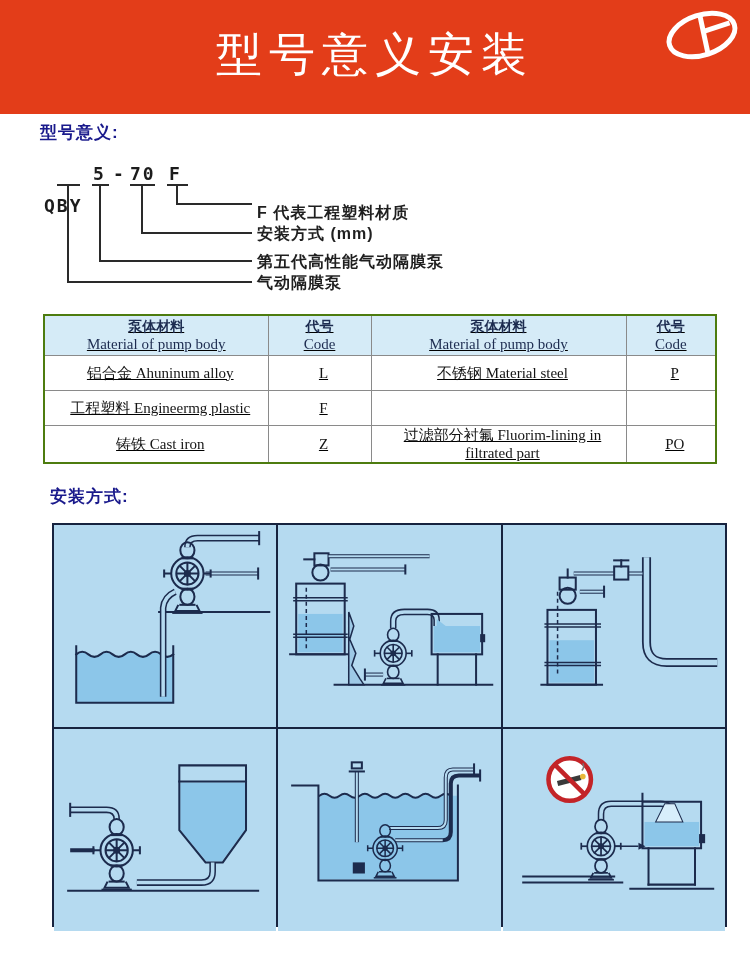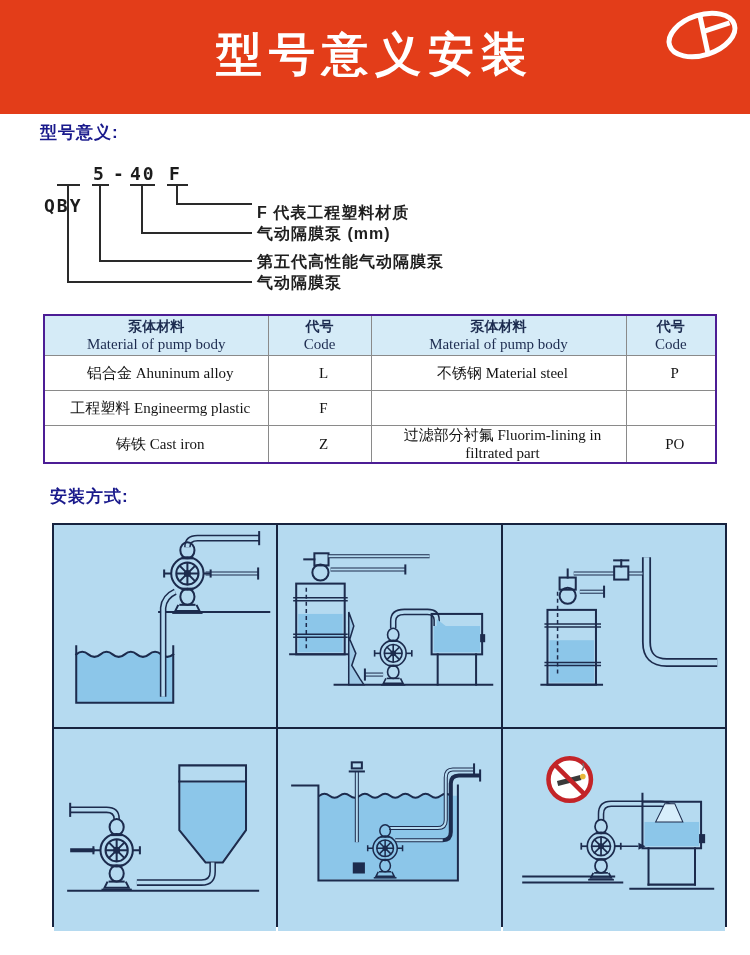--- a/index.html
+++ b/index.html
@@ -1,38 +1,38 @@
 <!DOCTYPE html>
 <html><head>
 <meta charset="utf-8">
 <style>
   html,body{margin:0;padding:0;background:#fff;}
   .page{position:relative;width:750px;height:955px;background:#ffffff;overflow:hidden;
         font-family:"Liberation Sans",sans-serif;}
   
   .banner{position:absolute;left:0;top:0;width:750px;height:114px;background:#e33d19;}
   .banner-title{position:absolute;left:0;top:24px;width:100%;text-align:center;
-        color:#ffffff;font-size:46px;font-weight:700;letter-spacing:7px;
+        color:#ffffff;font-size:46px;font-weight:400;letter-spacing:7px;
         font-family:"DejaVu Sans",sans-serif;}
   .banner-logo{position:absolute;right:6px;top:6px;}
   
   .sec-heading{position:absolute;color:#1a1a8c;font-size:17px;font-weight:bold;letter-spacing:1px;}
   
   .model-wrap{position:absolute;left:0;top:115px;width:750px;height:190px;}
   .code-token{position:absolute;top:48px;font-family:"DejaVu Sans Mono",monospace;
         font-weight:bold;font-size:18px;color:#1c1c1c;letter-spacing:2px;}
   .model-lines{position:absolute;left:0;top:0;}
   .anno-label{position:absolute;left:257px;font-size:16px;font-weight:bold;color:#1f1f1f;
         letter-spacing:1px;white-space:nowrap;}
   
   .materials{position:absolute;left:43px;top:314px;width:672px;border-collapse:collapse;
         table-layout:fixed;}
   .materials th,.materials td{border:1px solid #8a8a8a;text-align:center;vertical-align:middle;
         padding:0;overflow:hidden;}
-  .materials{border:2px solid #4c1d95;}
+  .materials{border:2px solid #4d7c0f;text-decoration:underline;}
   .materials th{background:#d5ebf7;height:39px;font-weight:normal;}
   .materials td{height:34px;background:#fff;color:#141414;
         font-family:"Liberation Serif",serif;font-size:15px;padding-left:8px;}
   .th-zh{font-size:14px;font-weight:bold;color:#1d2c50;line-height:17px;}
   .th-en{font-family:"Liberation Serif",serif;font-size:15px;color:#1d2c50;line-height:18px;}
   .code-cell{font-size:23px;font-family:"Liberation Serif",serif;}
   .c1{width:224px;} .c2{width:103px;} .c3{width:255px;} .c4{width:90px;}
   
   .install-grid{position:absolute;left:52px;top:523px;width:671px;height:400px;
         display:grid;grid-template-columns:1fr 1fr 1fr;grid-template-rows:1fr 1fr;
@@ -90,38 +90,38 @@
       </g>
     </svg>
   </div>
 
   <div class="model-wrap">
     <div class="sec-heading" style="left:40px;top:6px;">型号意义:</div>
 
     <span class="code-token" style="left:44px;margin-top:32px;">QBY</span>
     <span class="code-token" style="left:93px;">5</span>
     <span class="code-token" style="left:113px;">-</span>
-    <span class="code-token" style="left:130px;">40</span>
+    <span class="code-token" style="left:130px;">70</span>
     <span class="code-token" style="left:169px;">F</span>
 
     <svg class="model-lines" width="750" height="190" viewBox="0 0 750 190">
       <g stroke="#2a2a2a" stroke-width="2" fill="none">
         <path d="M57,70 H80"></path>
           <path d="M92,70 H109"></path>
           <path d="M130,70 H155"></path>
           <path d="M167,70 H188"></path>
         <path d="M177,70 V89 H252"></path>
         <path d="M142,70 V118 H252"></path>
         <path d="M100,70 V146 H252"></path>
         <path d="M68,70 V167 H252"></path>
       </g>
     </svg>
 
     <div class="anno-label" style="top:80px;margin-top:8px;">F 代表工程塑料材质</div>
-    <div class="anno-label" style="top:109px;">气动隔膜泵 (mm)</div>
+    <div class="anno-label" style="top:109px;">安装方式 (mm)</div>
     <div class="anno-label" style="top:137px;">第五代高性能气动隔膜泵</div>
     <div class="anno-label" style="top:158px;">气动隔膜泵</div>
   </div>
 
   <table class="materials">
     <colgroup>
         <col class="c1">
         <col class="c2">
         <col class="c3">
         <col class="c4">

